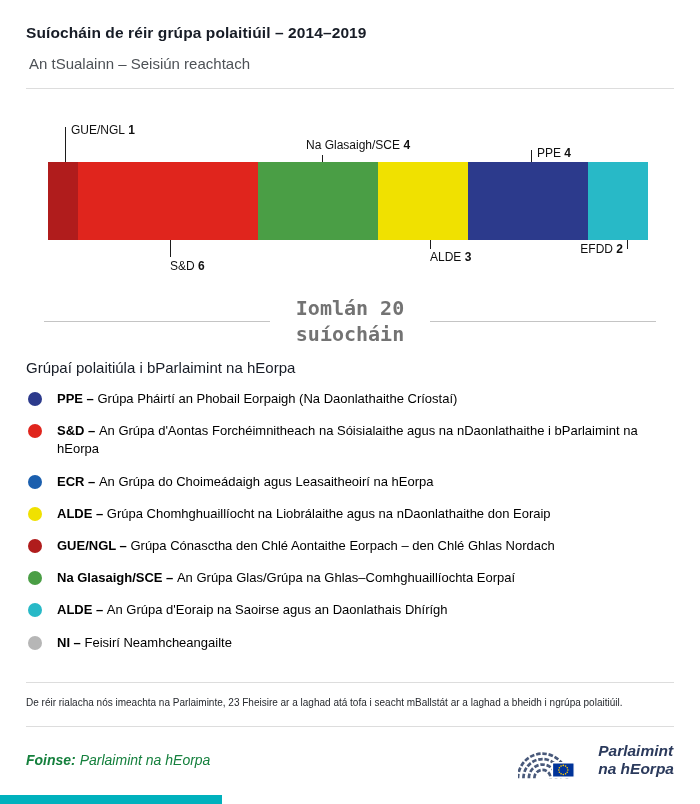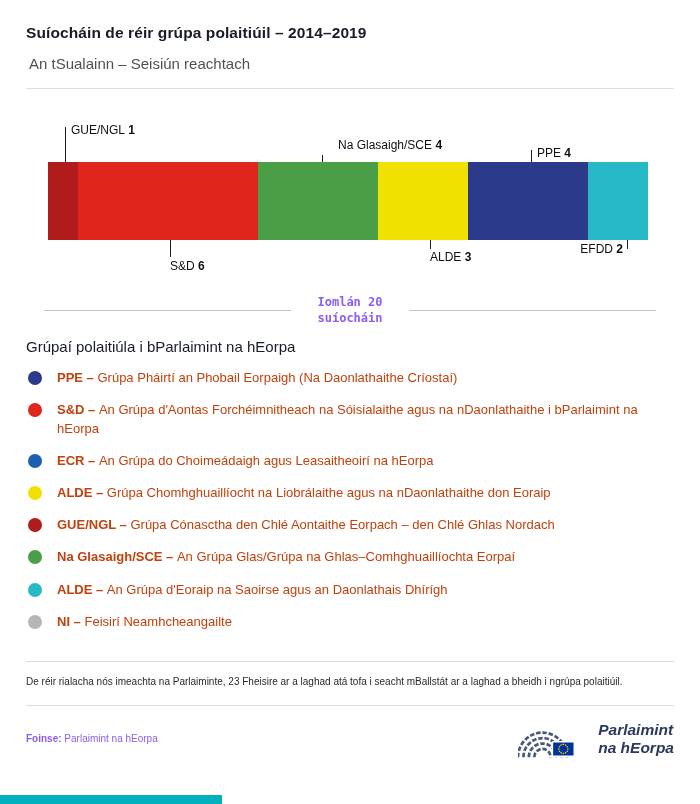--- a/index.html
+++ b/index.html
@@ -46,47 +46,47 @@
     color: #101010;
   }
   .co b { font-weight: bold; }
 
   
   .total { display: flex; align-items: center; margin: 10px 44px 0 44px; }
   .rule { flex: 1; height: 1px; background: #c4c4c4; }
   .total-text {
     font-family: "DejaVu Sans Mono", monospace;
     font-weight: bold;
-    font-size: 12px;
+    font-size: 20px;
     line-height: 1.3;
     padding: 0 26px;
-    color: #8b5cf6;
+    color: #737373;
   }
 
   
   .legend { margin: 12px 26px 0 26px; }
   .legend h2 { font-size: 15px; font-weight: normal; color: #171c26; margin-bottom: 14px; }
   .lrow { display: flex; align-items: flex-start; margin-bottom: 14px; }
   .lrow:last-child { margin-bottom: 12px; }
-  .lrow p { font-size: 13px; line-height: 1.4; color: #c2410c; flex: 1; }
+  .lrow p { font-size: 13px; line-height: 1.4; color: #000000; flex: 1; }
   .lrow b { font-weight: bold; }
   .dot {
     width: 14px; height: 14px; border-radius: 50%;
     flex: 0 0 14px; margin: 2px 15px 0 2px;
   }
 
   .div-footnote { border-top: 1px solid #dddddd; margin: 30px 26px 0 26px; }
   .footnote { margin: 12px 26px 0 26px; font-size: 10px; line-height: 1.5; color: #26292e; }
   .div-footer { border-top: 1px solid #dddddd; margin: 16px 26px 0 26px; }
 
   footer {
     margin: 12px 26px 0 26px;
     display: flex; justify-content: space-between; align-items: center;
   }
-  .source { font-size: 10px; color: #8b5cf6; }
+  .source { font-size: 14px; color: #15803d; font-style: italic; }
   .source b { font-weight: bold; }
   .logo { display: flex; align-items: center; gap: 22px; font-style: italic; }
   .logo-text {
     font-size: 15.5px; font-weight: bold;
     color: #2b3a5c; line-height: 1.15;
   }
   .bottom-strip {
     position: absolute; left: 0; bottom: 0;
     width: 222px; height: 9px; background: #00b1bd;
   }
@@ -102,21 +102,21 @@
   </header>
 
   <div class="divider"></div>
 
   <div class="chart">
 
     <span class="tick" style="left:39px; top:38px; height:35px"></span>
     <span class="co" style="left:45px; top:34px"><span>GUE/NGL</span>&nbsp;<b>1</b></span>
 
     <span class="tick" style="left:296px; top:66px; height:7px"></span>
-    <span class="co" style="left:312px; top:49px"><span>Na Glasaigh/SCE</span>&nbsp;<b>4</b></span>
+    <span class="co" style="left:280px; top:49px"><span>Na Glasaigh/SCE</span>&nbsp;<b>4</b></span>
 
     <span class="tick" style="left:505px; top:61px; height:12px"></span>
     <span class="co" style="left:511px; top:57px"><span>PPE</span>&nbsp;<b>4</b></span>
 
     <div class="bar" id="stacked-bar">
         <div class="seg" style="width: 5%; background: rgb(176, 28, 28);"></div>
         <div class="seg" style="width: 30%; background: rgb(224, 37, 29);"></div>
         <div class="seg" style="width: 20%; background: rgb(74, 158, 69);"></div>
         <div class="seg" style="width: 15%; background: rgb(240, 225, 0);"></div>
         <div class="seg" style="width: 20%; background: rgb(44, 58, 140);"></div>

